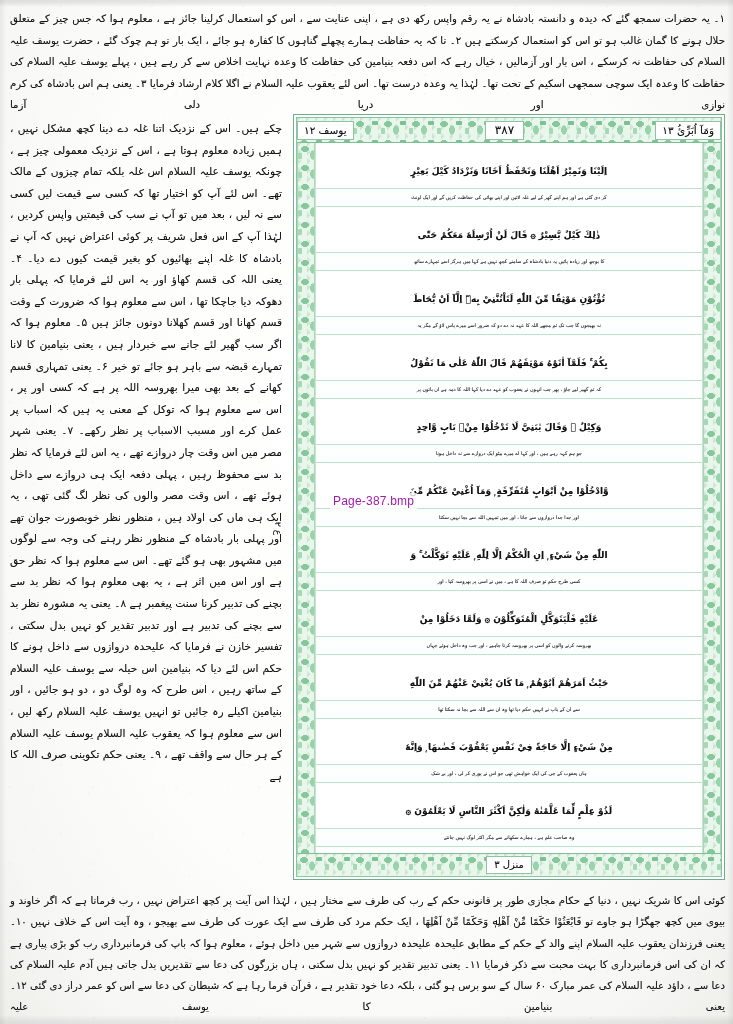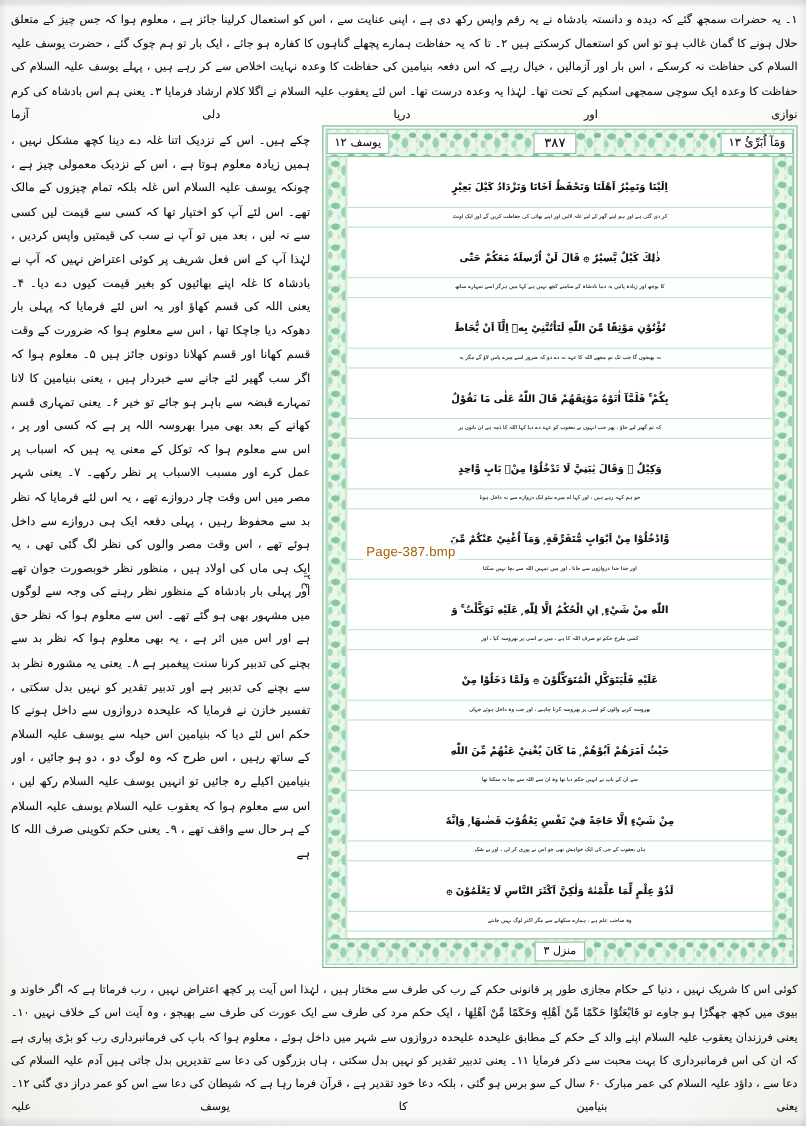--- a/index.html
+++ b/index.html
@@ -153,21 +153,21 @@
     border-top:1px solid #bfe0cb;border-bottom:1px solid #bfe0cb;
     background:#fcfffd;
     padding:1px 4px;
     white-space:nowrap;overflow:hidden;
   }
 
   
   #watermark{
     position:absolute;left:36px;top:378px;
     font-family:"Liberation Sans",sans-serif;
-    font-size:12px;color:#a16207;
+    font-size:12px;color:#a21caf;
     background:rgba(255,255,255,.82);
     padding:1px 3px;
     letter-spacing:.2px;
     z-index:9;
   }
 
   
   #ruku-mark{
     position:absolute;right:-1px;top:404px;
     writing-mode:vertical-rl;

